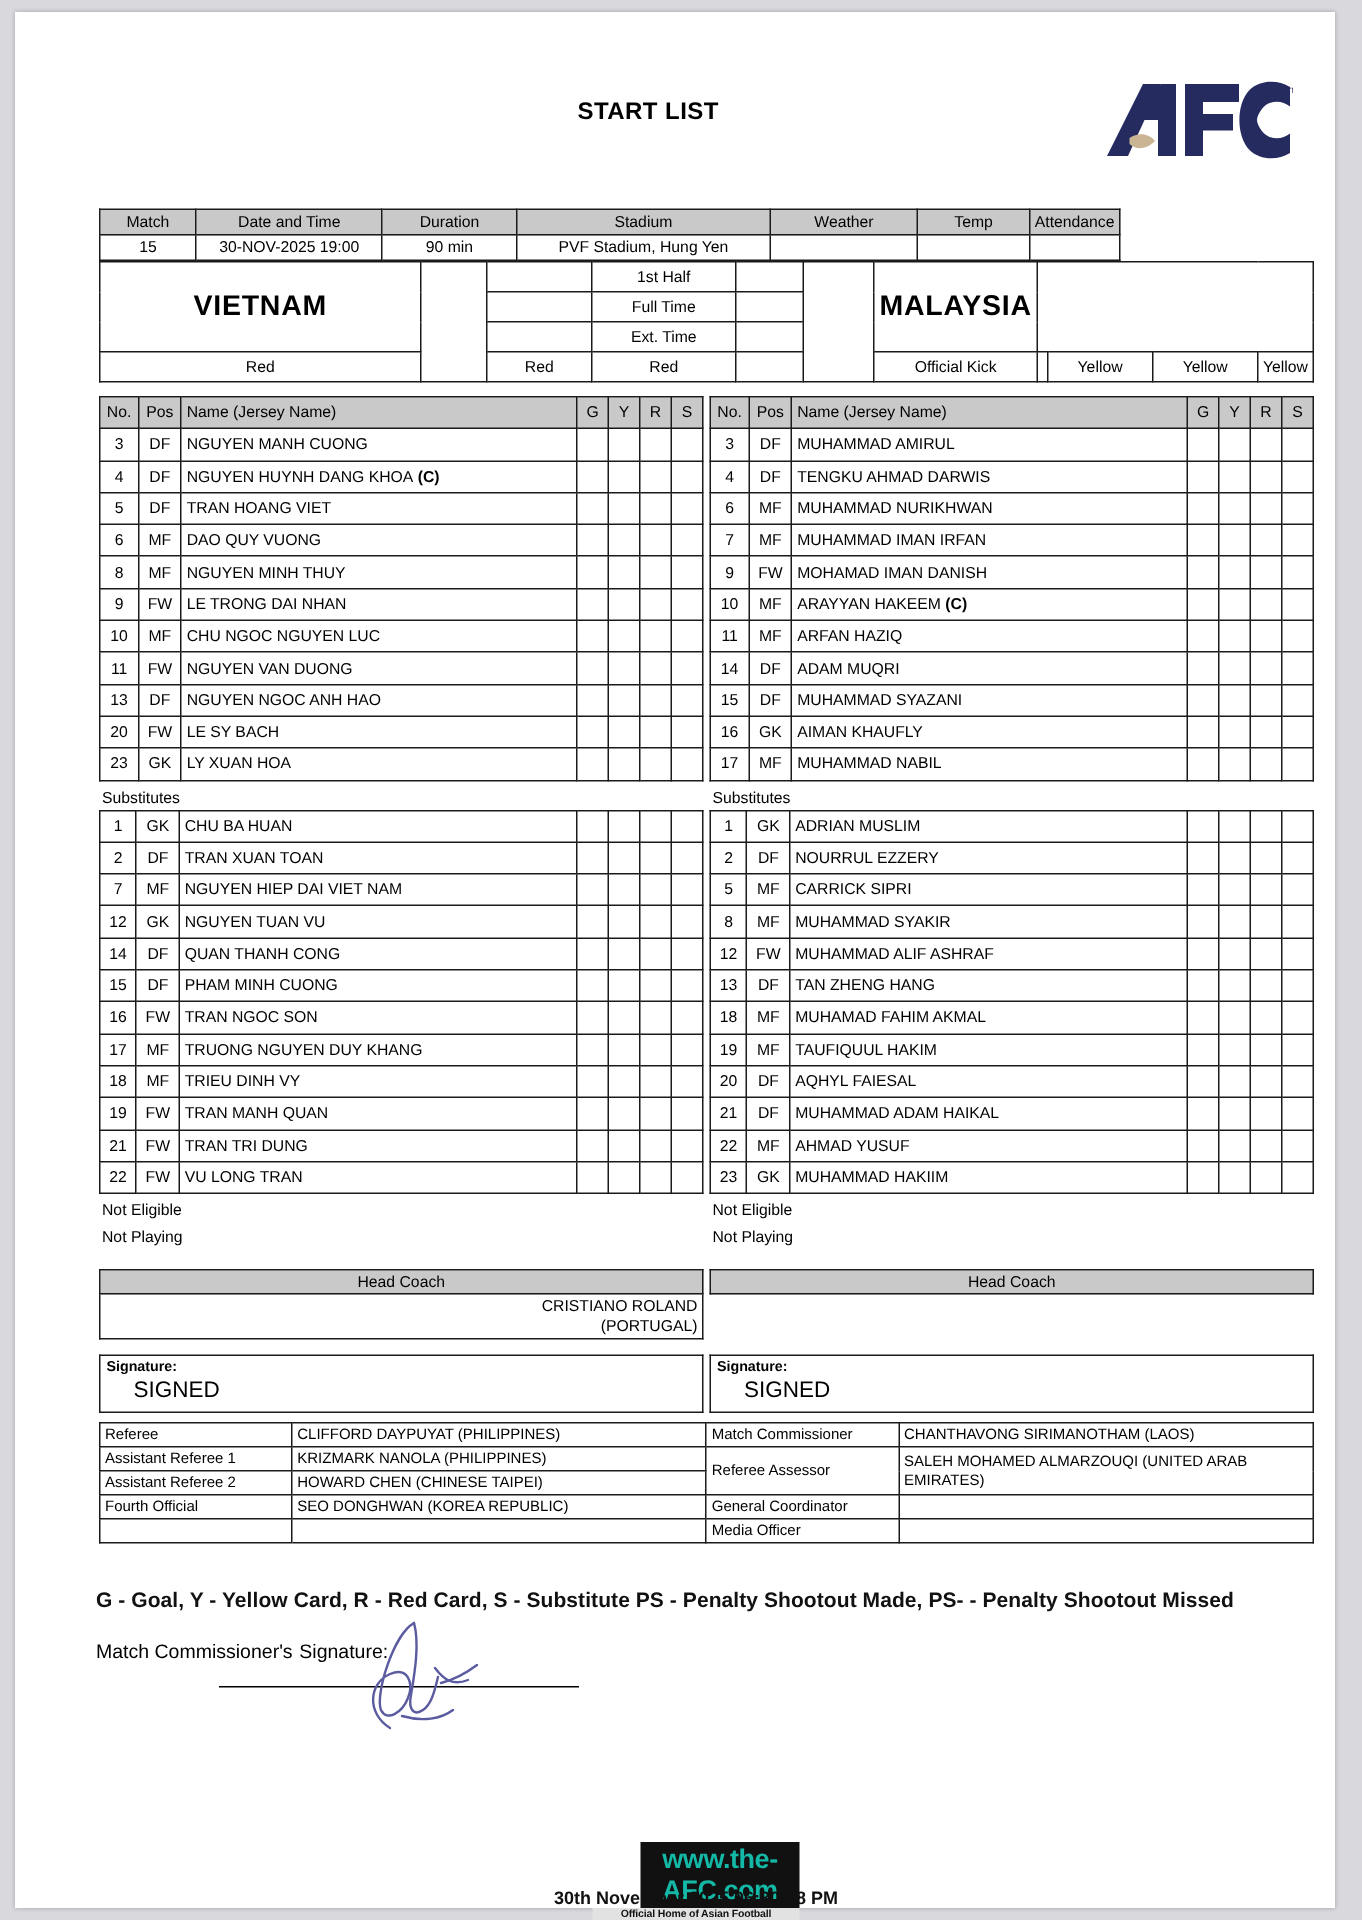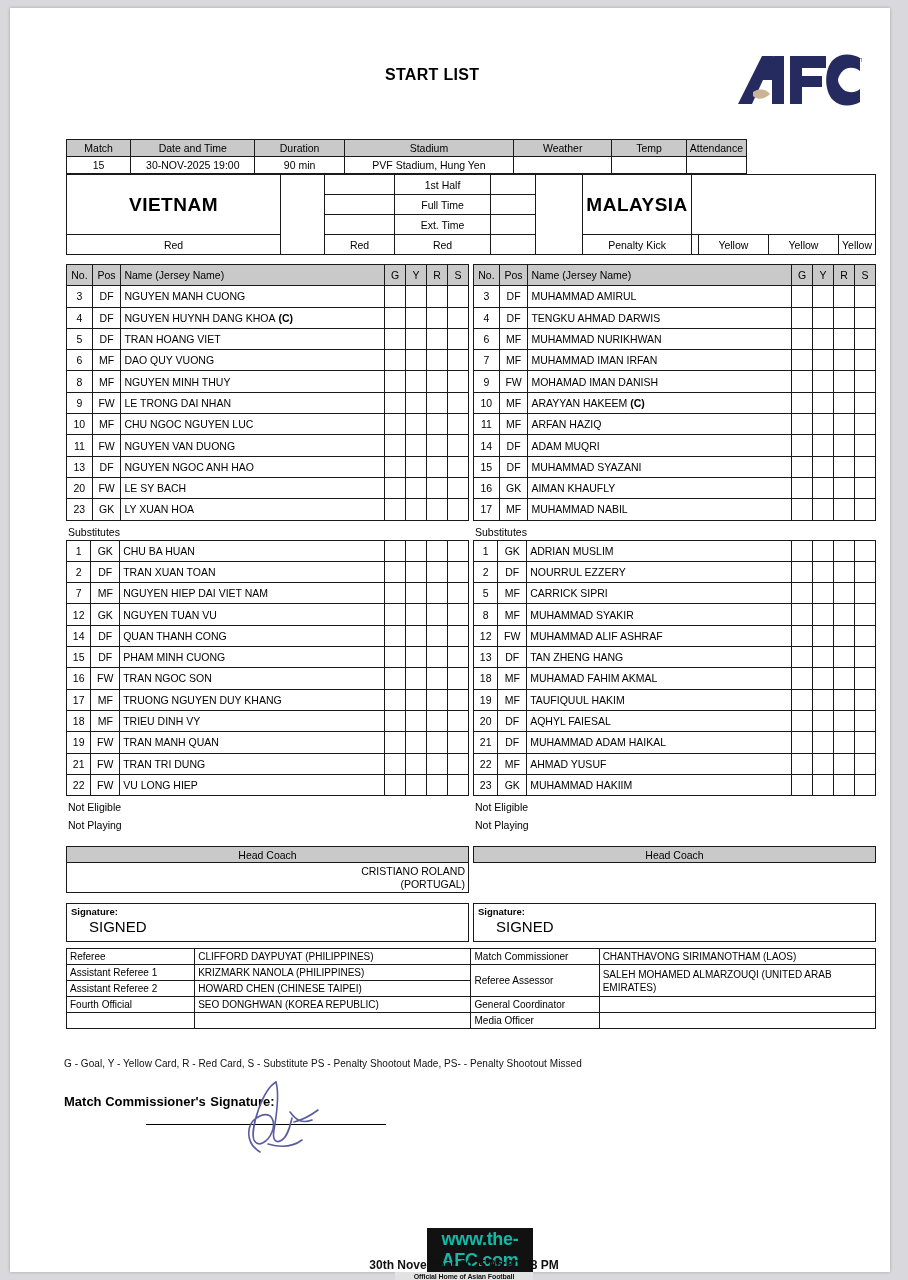--- a/index.html
+++ b/index.html
@@ -85,25 +85,25 @@
   
   .delwrap { position: absolute; left: 56px; top: 937px; width: 810px; }
   .deltbl { width: 810px; }
   .deltbl td { height: 16px; font-size: 10px; }
   .d-lbl { width: 128px; padding-left: 3px; }
   .d-val { width: 276px; padding-left: 4px; }
 
   
   .legend {
     position: absolute; left: 54px; top: 1050px;
-    font-size: 10px; color: #111; letter-spacing: 0.05px;
+    font-size: 14px; color: #111; letter-spacing: 0.05px; font-weight: bold;
   }
   .mcsig { position: absolute; left: 54px; top: 1084px; }
   .mcsig-lbl {
-    font-size: 13px; font-weight: bold; line-height: 17px; display: inline-block;
+    font-size: 13px; font-weight: normal; line-height: 17px; display: inline-block;
   }
   .sigline {
     position: absolute; left: 136px; top: 1116px;
     width: 240px; border-bottom: 1.5px solid #000;
   }
   .scribble { position: absolute; left: 222px; top: 1070px; width: 130px; height: 76px; }
   .note {
     position: absolute; left: 525px; top: 1090px; width: 300px;
     font-size: 9px; color: #222; line-height: 12px;
   }
@@ -188,21 +188,21 @@
     <tr>
       <td></td>
       <td class="phase">Ext. Time</td>
       <td></td>
     </tr>
     <tr>
       <td class="cardlbl" style="width:76px">Red</td>
       <td class="cardlbl" style="width:76px">Red</td>
       <td class="cardlbl" style="width:76px">Red</td>
       <td></td>
-      <td class="phase">Penalty Kick</td>
+      <td class="phase">Official Kick</td>
       <td></td>
       <td class="cardlbl" style="width:74px">Yellow</td>
       <td class="cardlbl" style="width:74px">Yellow</td>
       <td class="cardlbl">Yellow</td>
     </tr>
   </tbody>
       </table>
 
   <div class="lineups">
     <div class="col-left">
@@ -416,21 +416,21 @@
                 <td class="c-pos">FW</td>
                 <td class="c-name">TRAN TRI DUNG</td>
                 <td class="c-g"></td>
                 <td class="c-y"></td>
                 <td class="c-r"></td>
                 <td class="c-s"></td>
               </tr>
               <tr>
                 <td class="c-no">22</td>
                 <td class="c-pos">FW</td>
-                <td class="c-name">VU LONG HIEP</td>
+                <td class="c-name">VU LONG TRAN</td>
                 <td class="c-g"></td>
                 <td class="c-y"></td>
                 <td class="c-r"></td>
                 <td class="c-s"></td>
               </tr>
             </tbody>
       </table>
       <div class="plainrow">Not Eligible</div>
       <div class="plainrow">Not Playing</div>
     </div>

